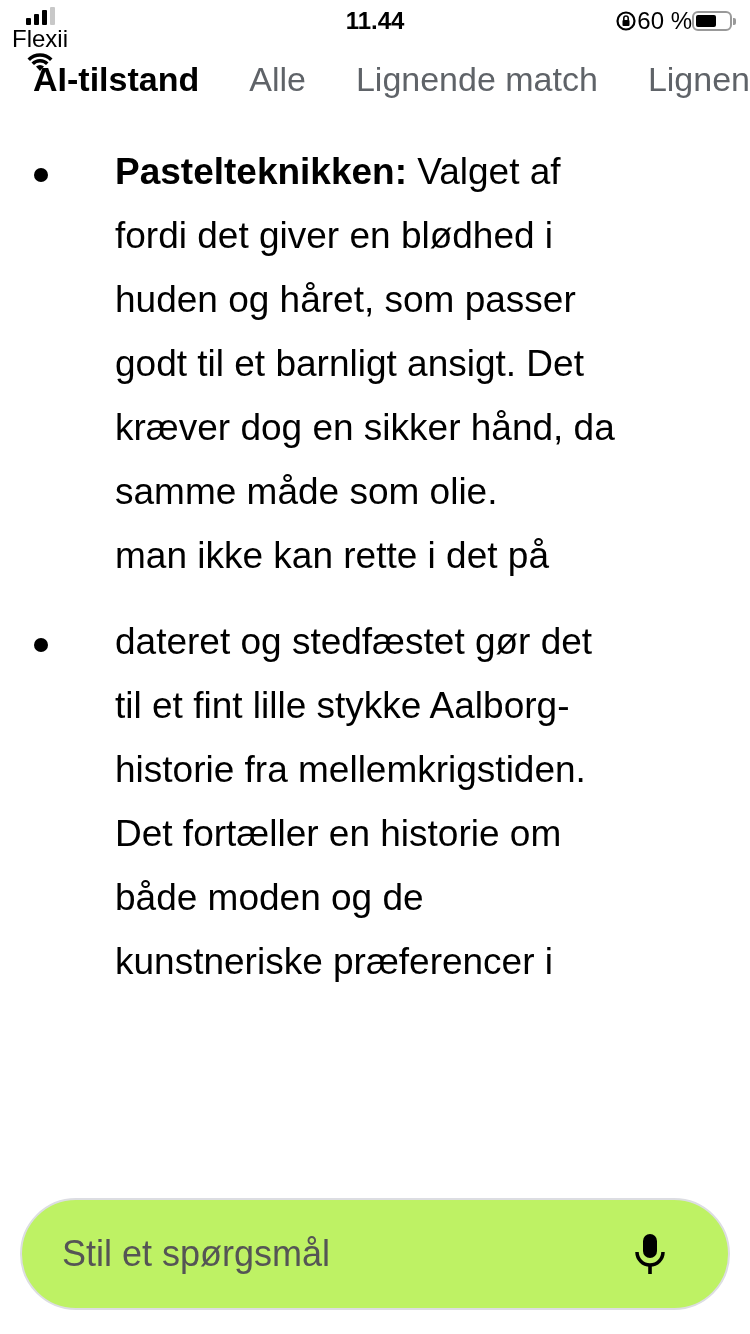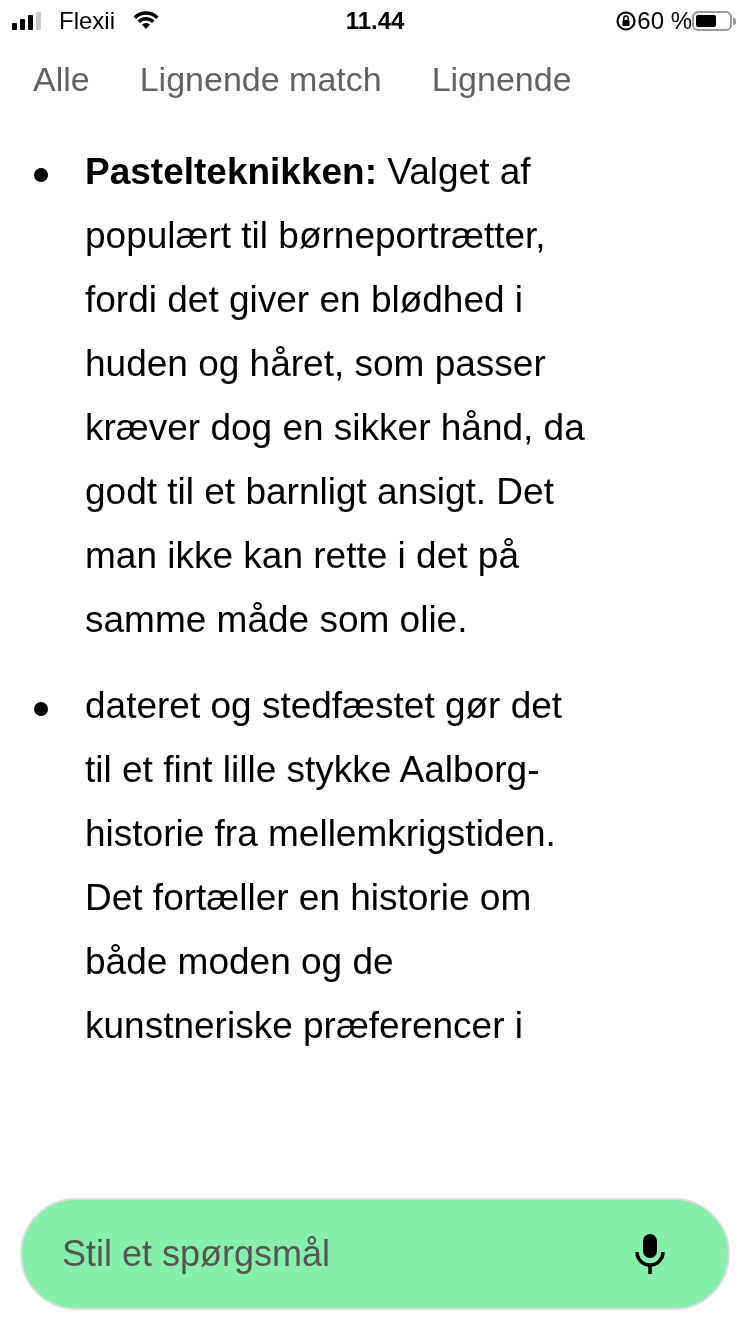--- a/index.html
+++ b/index.html
@@ -5,45 +5,45 @@
   html, body { margin: 0; padding: 0; }
   body {
     width: 750px; height: 1334px; overflow: hidden; position: relative;
     background: #ffffff; color: #000;
     font-family: "Liberation Sans", "DejaVu Sans", sans-serif;
   }
   .status-bar {
     position: absolute; top: 0; left: 0; width: 750px; height: 44px;
     display: flex; align-items: center; font-size: 24px; color: #000;
   }
-  .sb-left { position: absolute; left: 12px; top: 7px; display: flex; align-items: center; gap: 18px; }
+  .sb-left { position: absolute; left: 12px; top: 7px; display: flex; align-items: center; gap: 0; flex-direction: column; }
   .signal { display: flex; align-items: flex-end; gap: 3px; height: 18px; }
   .signal span { width: 5px; background: #000; border-radius: 1px; }
   .signal span.off { background: #c8c8c8; }
   .sb-center { position: absolute; left: 0; right: 0; top: 7px; text-align: center; font-weight: bold; }
   .sb-right { position: absolute; right: 18px; top: 7px; display: flex; align-items: center; }
   .battery { width: 40px; height: 20px; border: 2px solid #999; border-radius: 6px; position: relative; box-sizing: border-box; }
   .battery .fill { position: absolute; left: 2px; top: 2px; bottom: 2px; width: 20px; background: #000; border-radius: 2px; }
   .battery::after { content: ""; position: absolute; right: -6px; top: 5px; width: 3px; height: 7px; background: #999; border-radius: 0 2px 2px 0; }
 
   .tabs {
     position: absolute; top: 60px; left: 33px; height: 56px; white-space: nowrap;
     display: flex; gap: 50px; font-size: 34px; color: #5f6368;
   }
   .tabs .active { color: #000; font-weight: bold; }
 
   .content { position: absolute; top: 140px; left: 0; width: 750px; }
   .bullet-item { position: relative; padding-left: 85px; padding-right: 30px; font-size: 37px; line-height: 64px; margin-bottom: 22px; }
   .bullet-dot { position: absolute; left: 34px; top: 28px; width: 14px; height: 14px; border-radius: 50%; background: #000; }
-  .bullet-item .line { display: block; white-space: nowrap; }
+  .bullet-item .line { display: block; white-space: nowrap; margin-left: 30px; }
   .bullet-item b { font-weight: bold; }
 
   .search-bar {
     position: absolute; left: 20px; top: 1198px; width: 710px; height: 112px;
-    border-radius: 56px; background: #86efac; border: 2px solid #dcdde2; box-sizing: border-box;
+    border-radius: 56px; background: #bef264; border: 2px solid #dcdde2; box-sizing: border-box;
     display: flex; align-items: center;
   }
   .search-input {
     flex: 1; border: none; outline: none; background: transparent;
     font-size: 36px; color: #444; padding-left: 40px;
     font-family: "Liberation Sans", "DejaVu Sans", sans-serif;
   }
   .search-input::placeholder { color: #555; }
   .mic { width: 60px; height: 60px; margin-right: 48px; display: flex; align-items: center; justify-content: center; cursor: pointer; }
 </style>
@@ -73,36 +73,36 @@
       <path d="M8.8 10 V8.2 A2.2 2.2 0 0 1 13.2 8.2 V10" fill="none" stroke="#000" stroke-width="1.6"></path>
     </svg>
     <span>60 %</span>
     <div class="battery">
         <div class="fill"></div>
       </div>
   </div>
 </div>
 
 <div class="tabs">
+  <span class="active">AI-tilstand</span>
   <span>Alle</span>
   <span>Lignende match</span>
   <span>Lignende</span>
 </div>
 
 <div class="content">
   <div class="bullet-item">
     <span class="bullet-dot"></span>
     <span class="line"><b>Pastelteknikken:</b><span> Valget af</span></span>
-    <span class="line">populært til børneportrætter,</span>
     <span class="line">fordi det giver en blødhed i</span>
     <span class="line">huden og håret, som passer</span>
+    <span class="line">godt til et barnligt ansigt. Det</span>
     <span class="line">kræver dog en sikker hånd, da</span>
-    <span class="line">godt til et barnligt ansigt. Det</span>
+    <span class="line">samme måde som olie.</span>
     <span class="line">man ikke kan rette i det på</span>
-    <span class="line">samme måde som olie.</span>
   </div>
   <div class="bullet-item">
     <span class="bullet-dot"></span>
     <span class="line">dateret og stedfæstet gør det</span>
     <span class="line">til et fint lille stykke Aalborg-</span>
     <span class="line">historie fra mellemkrigstiden.</span>
     <span class="line">Det fortæller en historie om</span>
     <span class="line">både moden og de</span>
     <span class="line">kunstneriske præferencer i</span>
   </div>

